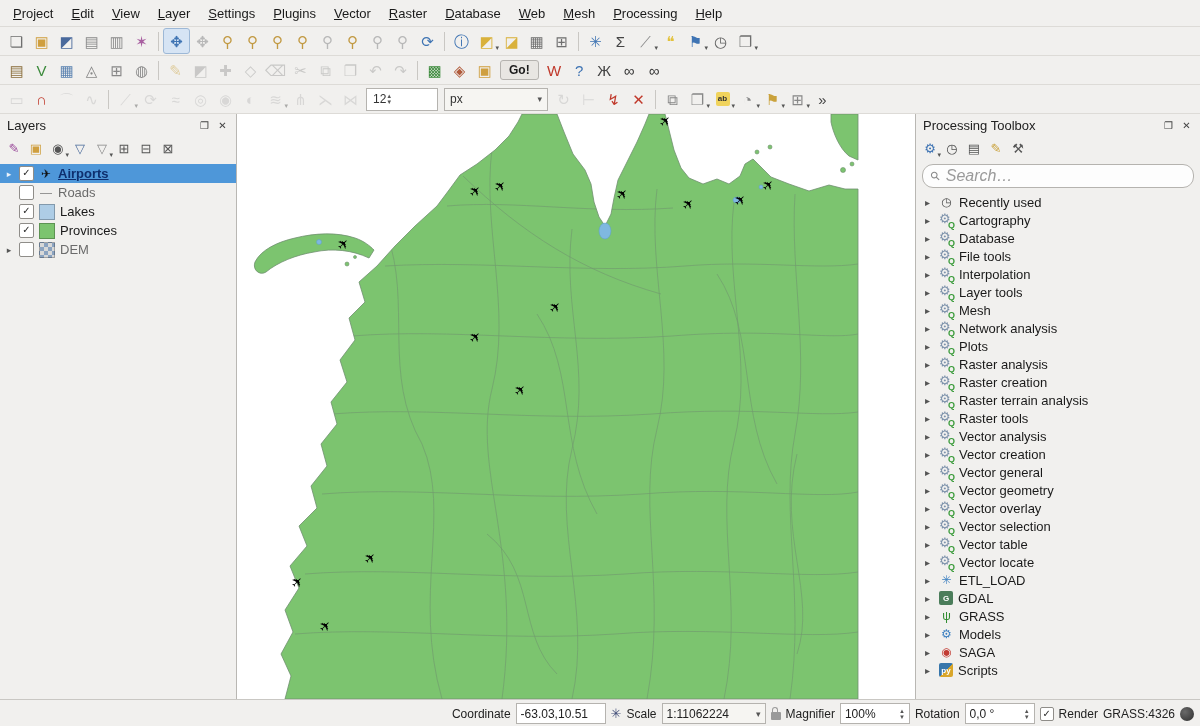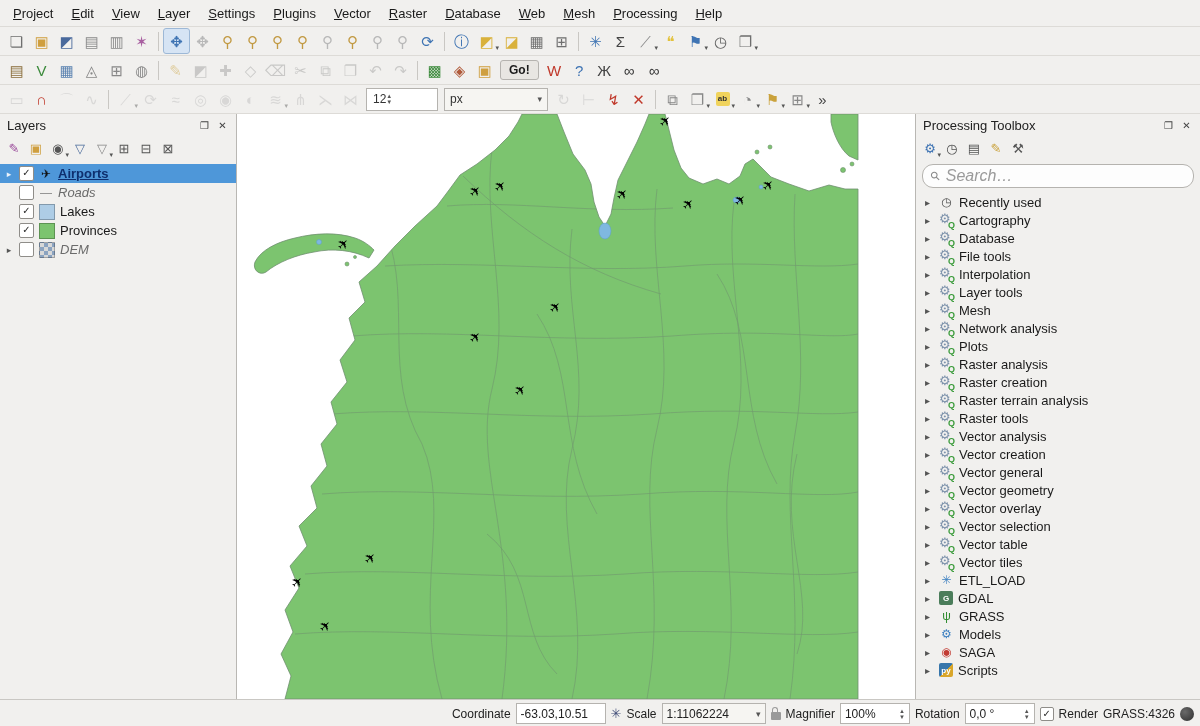--- a/index.html
+++ b/index.html
@@ -42,21 +42,21 @@
   .larrow{width:10px;font-size:9px;color:#555;text-align:center;flex:none;}
   .selected .larrow{color:#eaf2fb;}
   .cbx{width:13px;height:13px;background:#fff;border:1px solid #8f8d89;border-radius:2px;
        font-size:10px;line-height:12px;text-align:center;color:#2a2a2a;flex:none;}
   .cbx.small{width:12px;height:12px;line-height:11px;}
   .swatch{width:14px;height:14px;border:1px solid rgba(0,0,0,.25);flex:none;}
   .swatch.checker{background-image:linear-gradient(45deg,#8ba3c0 25%,transparent 25%,transparent 75%,#8ba3c0 75%),
      linear-gradient(45deg,#8ba3c0 25%,#d8d8d8 25%,#d8d8d8 75%,#8ba3c0 75%);background-size:8px 8px;background-position:0 0,4px 4px;}
   .licon{width:14px;text-align:center;font-size:12px;flex:none;}
   .llabel{font-size:13px;}
-  .llabel.it{font-style:italic;text-align:center;} .llabel.mut{color:#6b6b6b;}
+  .llabel.it{text-align:center;} .llabel.mut{color:#6b6b6b;}
   .llabel.und{text-decoration:underline;} .llabel.bld{font-weight:bold;}
   .selected .llabel{color:#0e2f6e;}
   
   .map-canvas{flex:1;background:#fff;position:relative;}
   .map-canvas svg{position:absolute;left:0;top:0;}
   .plane{font-size:14px;fill:#000;text-anchor:middle;dominant-baseline:central;font-family:"DejaVu Sans",sans-serif;}
   .pline{fill:none;stroke:#6f8f6f;stroke-width:.7;opacity:.75;}
   
   .searchbox{height:22px;margin:3px 6px 5px 6px;background:#fdfdfd;border:1px solid #b5b3af;border-radius:11px;
      display:flex;align-items:center;padding:0 8px;gap:6px;flex:none;}
@@ -701,21 +701,21 @@
             <span class="qq">Q</span>
           </span>
           <span class="tlabel">Vector table</span>
         </div>
         <div class="tree-row">
           <span class="tarrow">▸</span>
           <span class="qgear">
             <span class="gear">⚙</span>
             <span class="qq">Q</span>
           </span>
-          <span class="tlabel">Vector tiles</span>
+          <span class="tlabel">Vector locate</span>
         </div>
         <div class="tree-row">
           <span class="tarrow">▸</span>
           <span class="ticon" style="color: rgb(63, 129, 193);">✳</span>
           <span class="tlabel">ETL_LOAD</span>
         </div>
         <div class="tree-row">
           <span class="tarrow">▸</span>
           <span class="ticon badge" style="color: rgb(255, 255, 255); background: rgb(75, 125, 90);">G</span>
           <span class="tlabel">GDAL</span>

